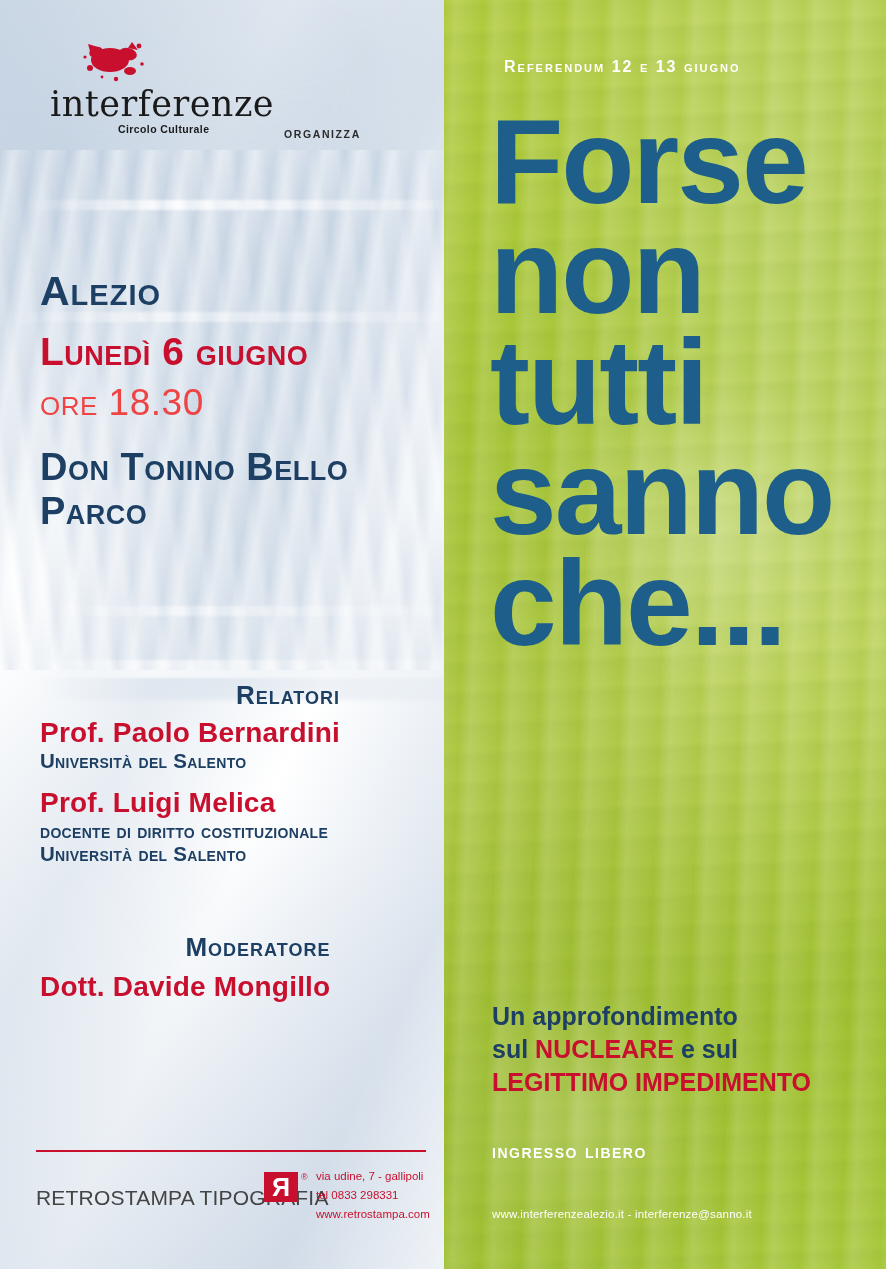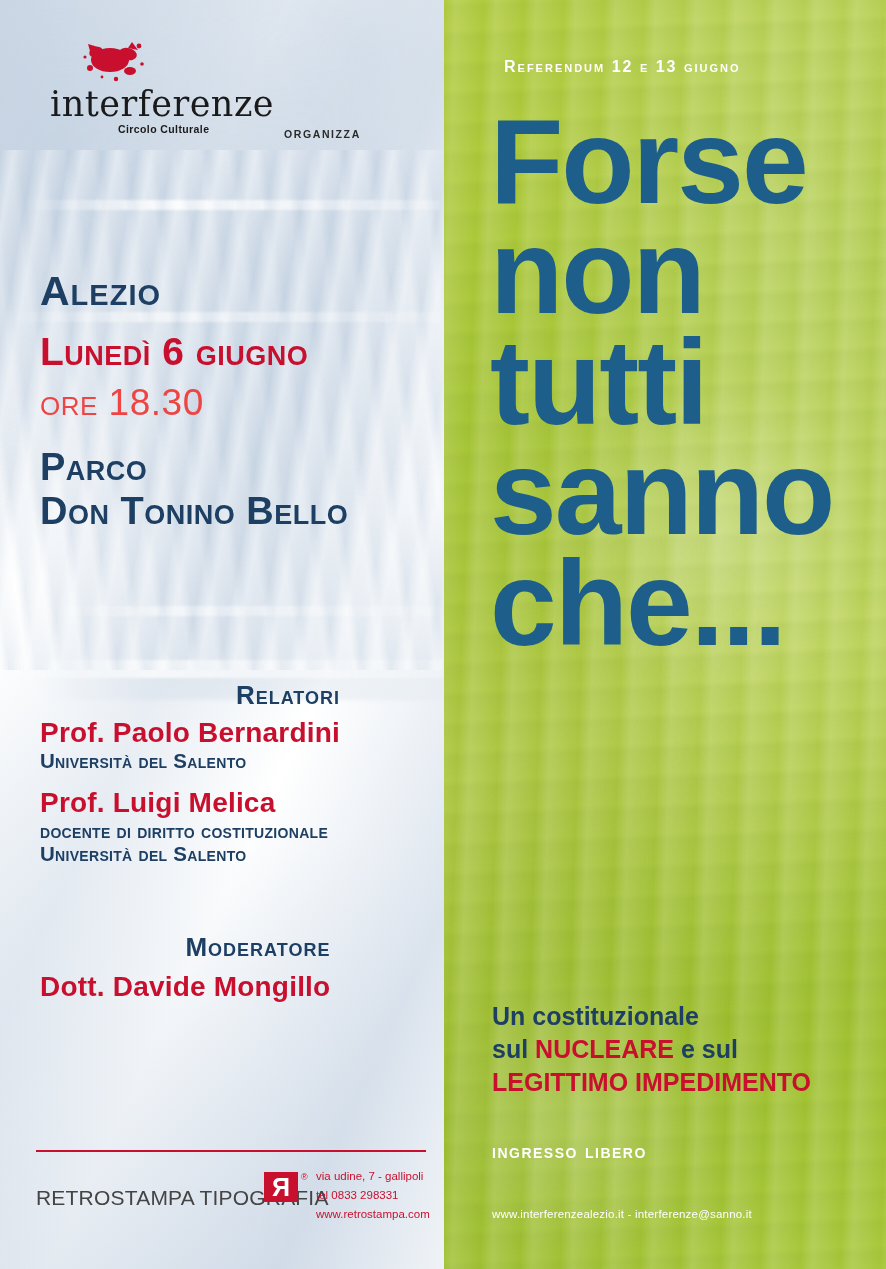--- a/index.html
+++ b/index.html
@@ -331,22 +331,22 @@
     </svg>
     <div class="logo-word">interferenze</div>
     <div class="logo-sub">Circolo Culturale</div>
   </div>
   <div class="organizza">ORGANIZZA</div>
 
   <div class="blk evt-city sc">Alezio</div>
   <div class="blk evt-date sc">Lunedì 6 giugno</div>
   <div class="blk evt-time sc">ore 18.30</div>
   <div class="blk evt-place sc">
+    <div>Don Tonino Bello</div>
     <div>Parco</div>
-    <div>Don Tonino Bello</div>
   </div>
 
   <div class="blk relatori-block">
     <div class="sec-label sc">Relatori</div>
     <div style="height:6px"></div>
     <div>
       <div class="speaker-name">Prof. Paolo Bernardini</div>
       <div class="speaker-role sc">Università del Salento</div>
     </div>
     <div style="height:14px"></div>
@@ -381,21 +381,21 @@
 
       <div class="headline">
         <span class="l">Forse</span>
         <span class="l">non</span>
         <span class="l">tutti</span>
         <span class="l">sanno</span>
         <span class="l">che...</span>
       </div>
 
       <div class="subline">
-        <div>Un costituzionale</div>
+        <div>Un approfondimento</div>
         <div>
           <span>sul </span><span class="hl">NUCLEARE</span><span> e sul</span>
         </div>
         <div class="hl">LEGITTIMO IMPEDIMENTO</div>
       </div>
 
       <div class="ingresso sc">ingresso libero</div>
       <div class="web">www.interferenzealezio.it - interferenze@sanno.it</div>
     </div>
   </div>

